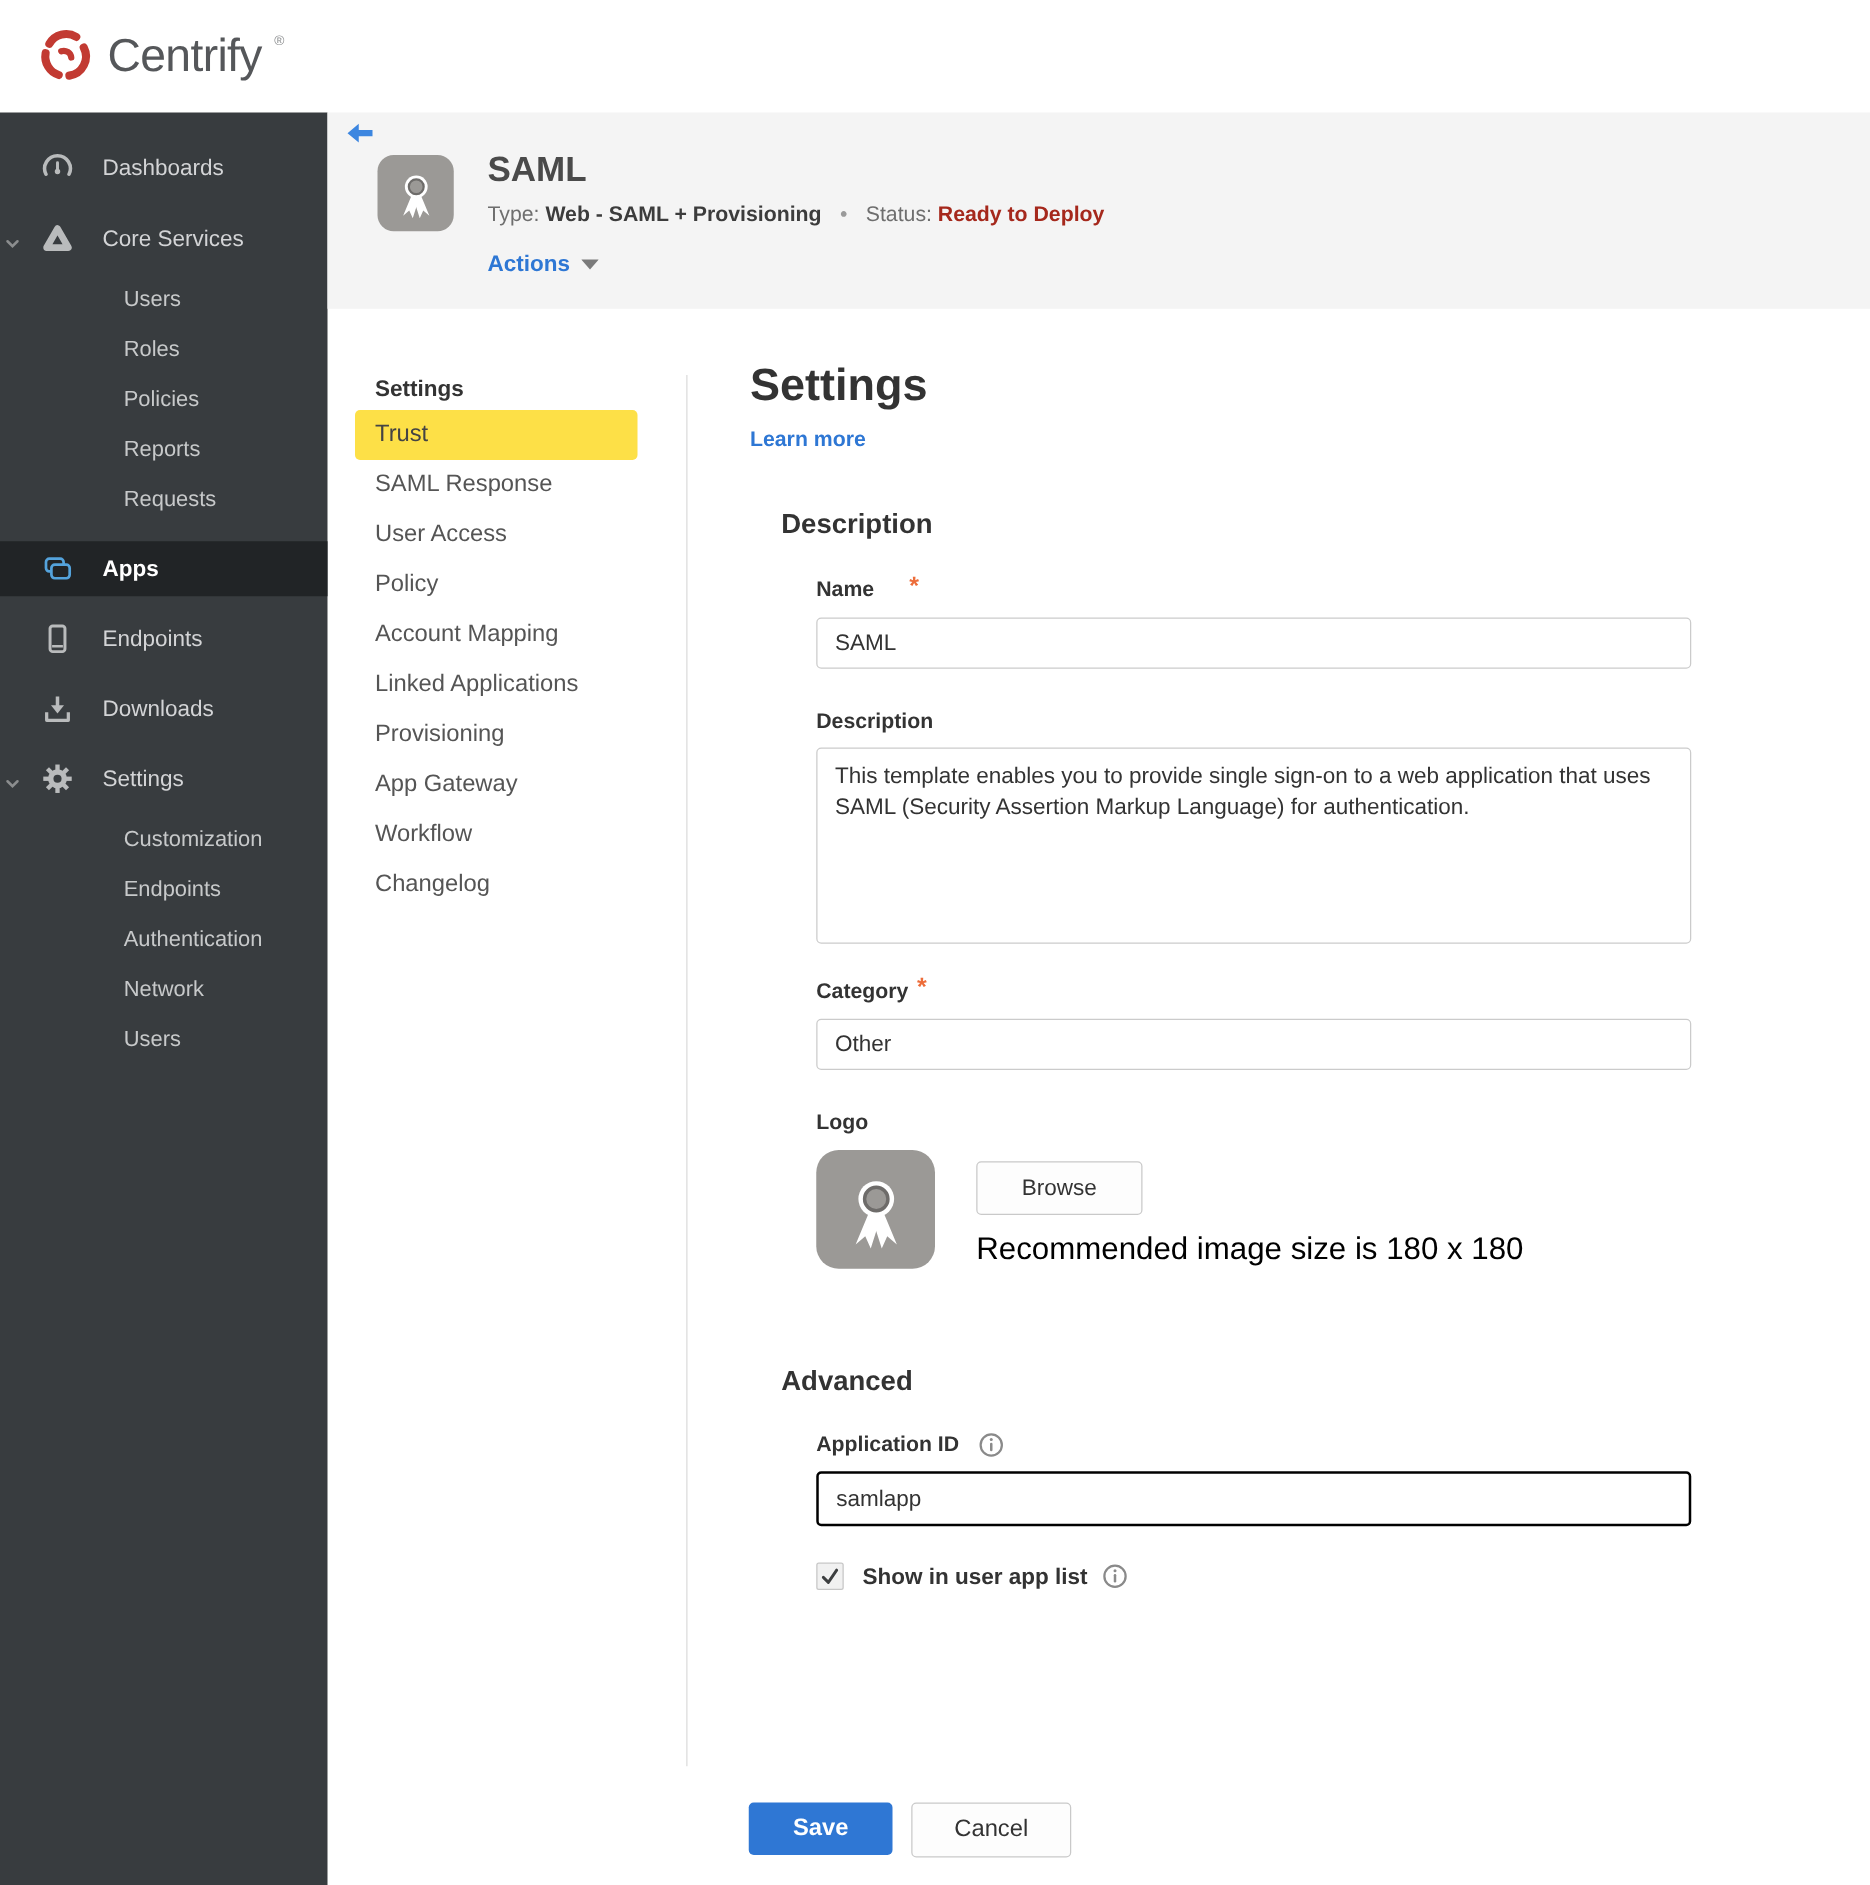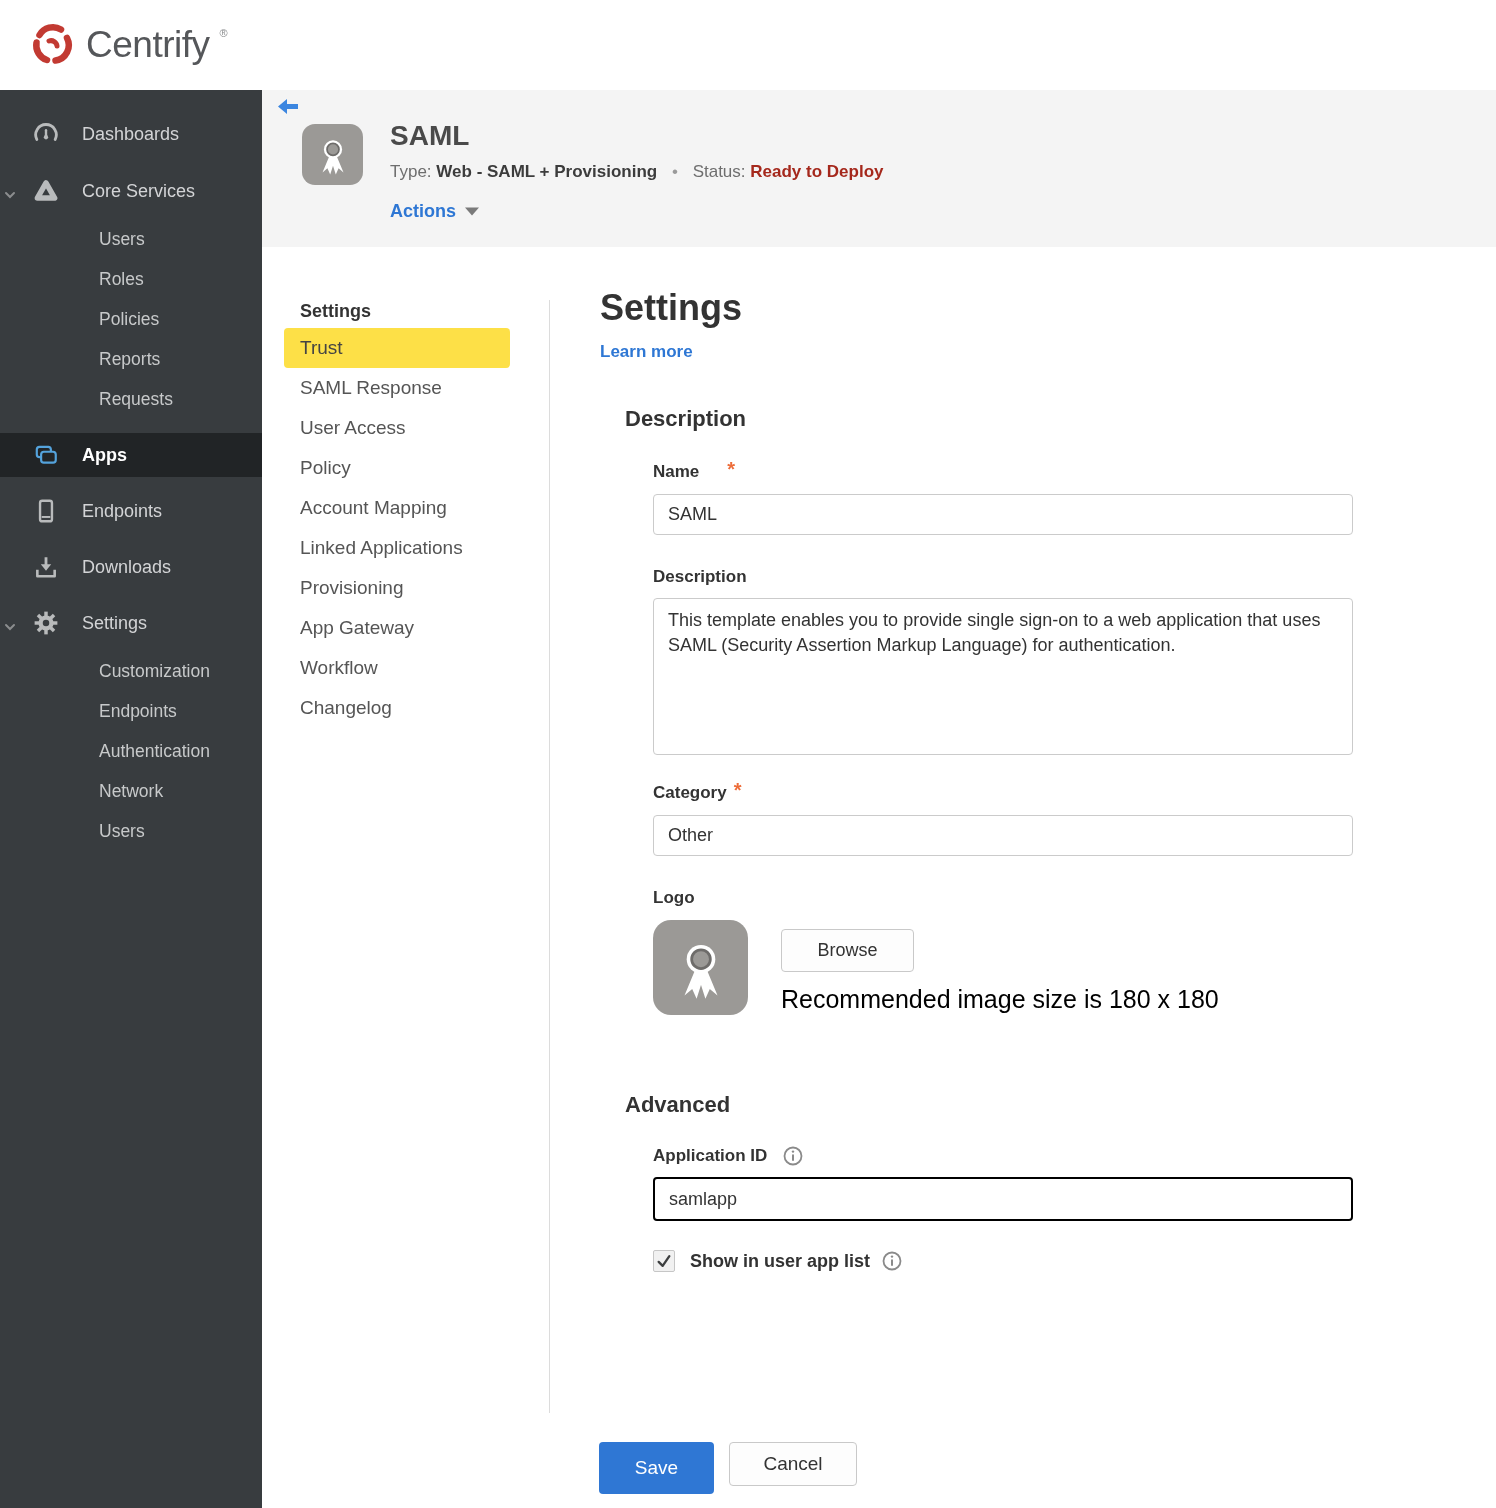--- a/index.html
+++ b/index.html
@@ -113,22 +113,22 @@
   .info-icon { width: 20px; height: 20px; display: inline-flex; cursor: pointer; }
   .checkbox-row { margin-top: 29px; display: flex; align-items: center; }
   .checkbox {
     width: 22px; height: 22px; background: #f1f1f1; border: 1px solid #c6c6c6; border-radius: 2px;
     display: flex; align-items: center; justify-content: center; cursor: pointer;
   }
   .checkbox-label { margin-left: 15px; margin-right: 12px; font-size: 18px; font-weight: bold; color: #333; }
 
   
   .save-btn {
-    position: absolute; left: 599px; top: 1442px; width: 115px; height: 52px;
-    background: #2f77d4; border: none; border-radius: 4px; color: #fff; font-weight: normal;
+    position: absolute; left: 599px; top: 1442px; width: 115px; height: 42px;
+    background: #2f77d4; border: none; border-radius: 4px; color: #fff; font-weight: bold;
     font-size: 19px; font-family: "Liberation Sans", "DejaVu Sans", sans-serif; cursor: pointer;
   }
   .cancel-btn {
     position: absolute; left: 729px; top: 1442px; width: 128px; height: 44px;
     background: #fdfdfd; border: 1px solid #c9c9c9; border-radius: 4px; color: #333;
     font-size: 19px; font-family: "Liberation Sans", "DejaVu Sans", sans-serif; cursor: pointer;
   }
 </style>
 </head>
 <body>

